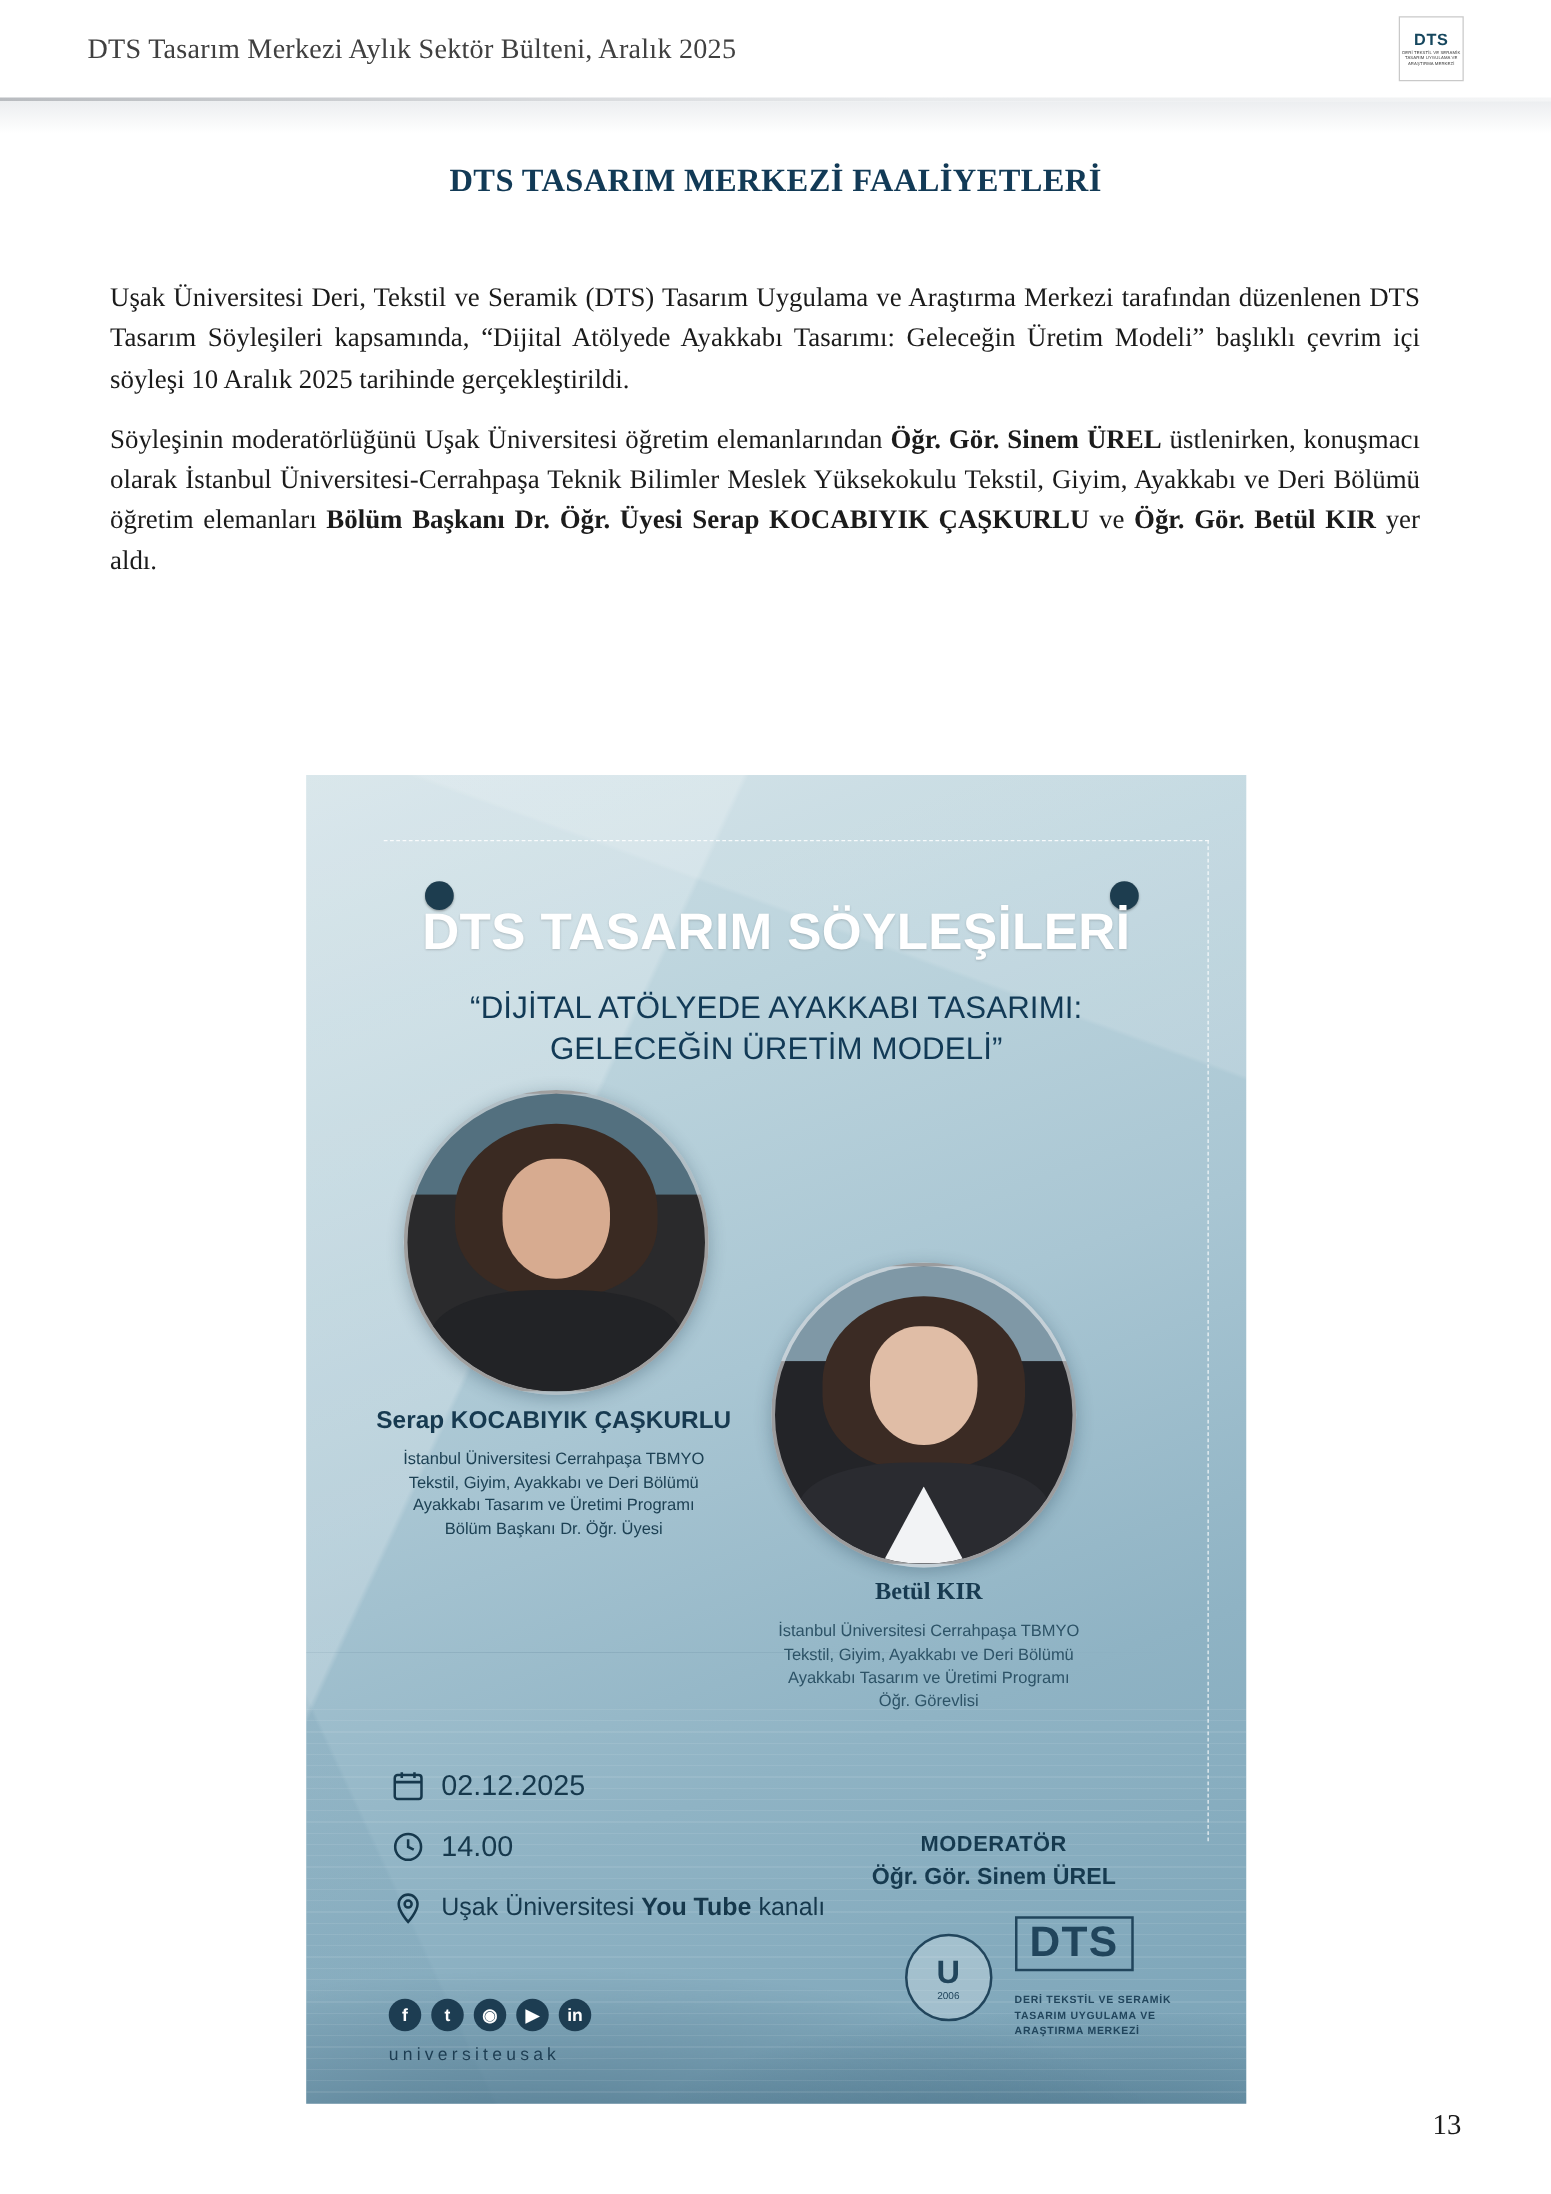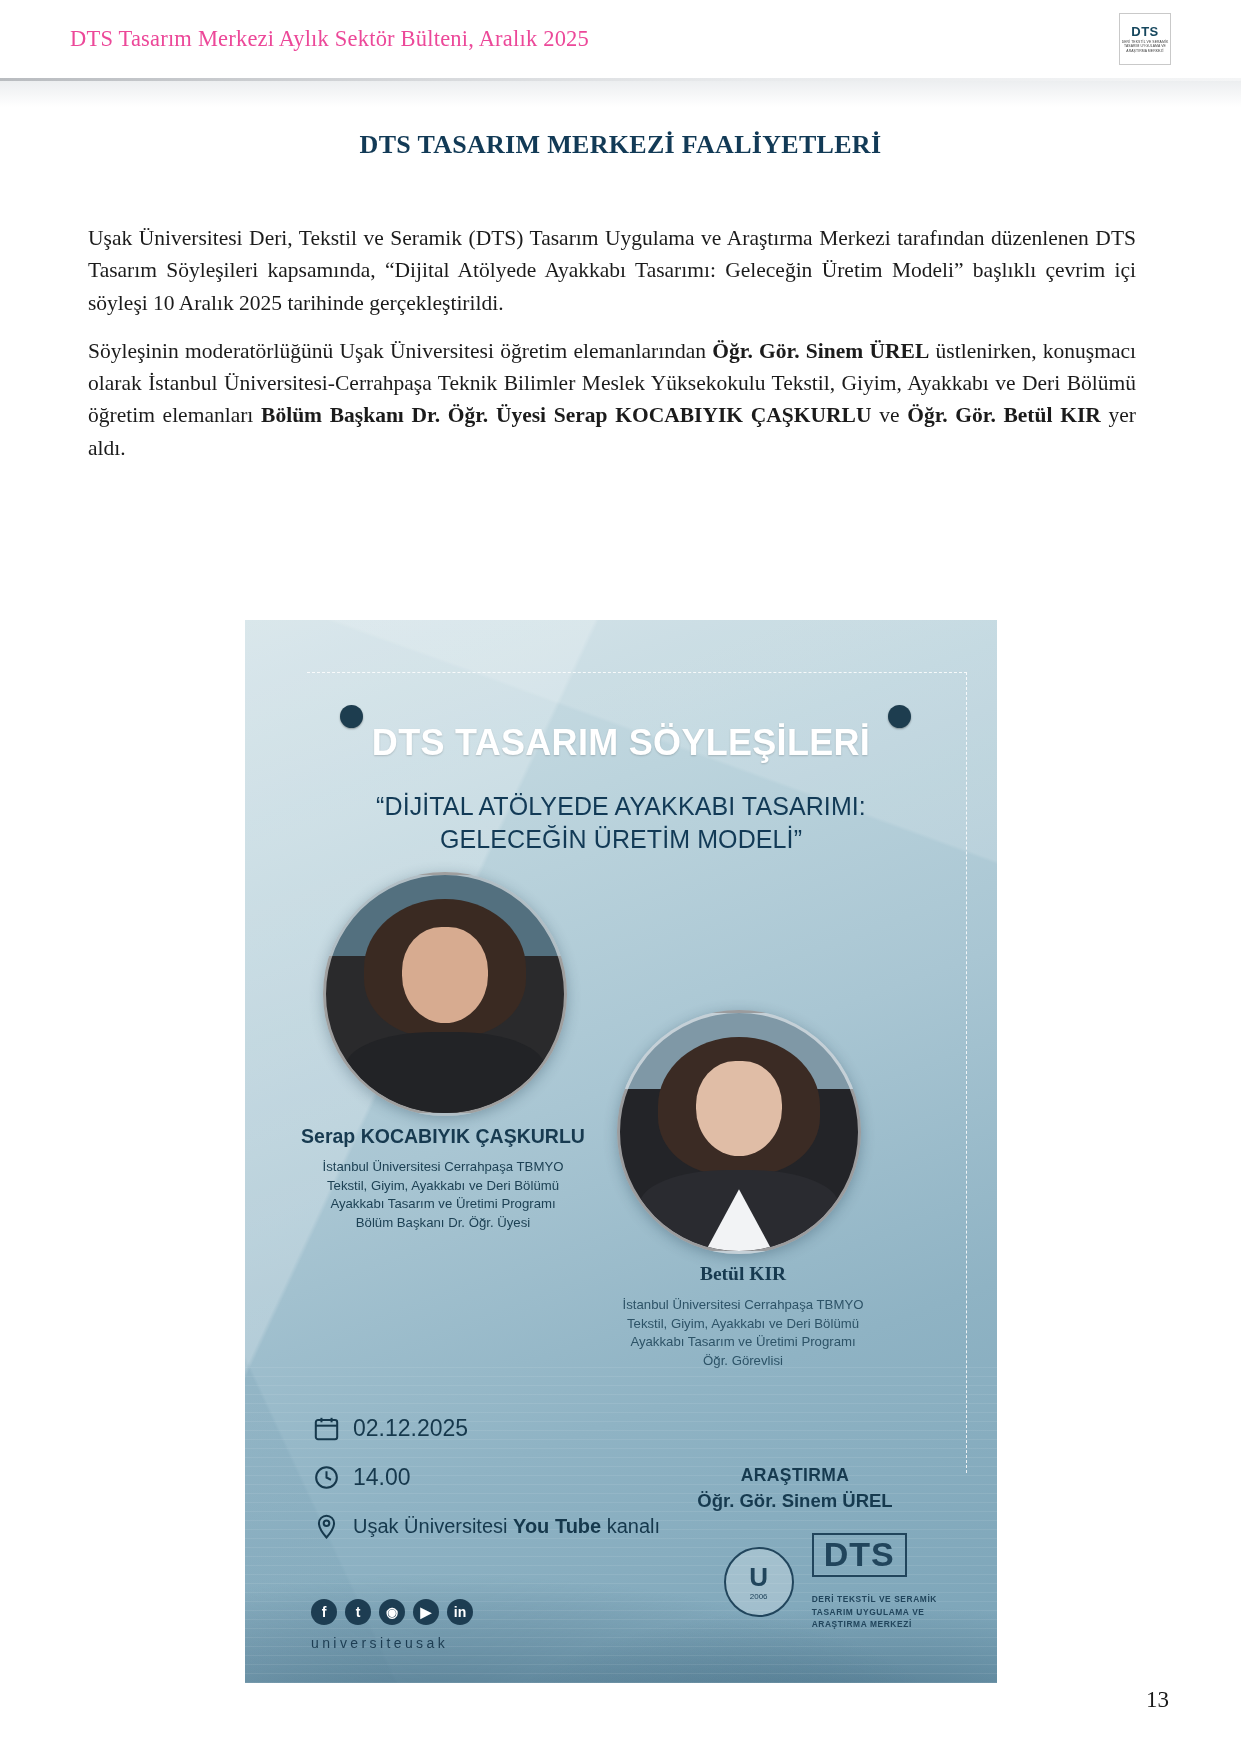--- a/index.html
+++ b/index.html
@@ -24,21 +24,21 @@
     height: 78px;
     box-sizing: border-box;
     padding: 0 70px;
     display: flex;
     align-items: center;
     justify-content: space-between;
   }
   .header-title {
     font-family: "Liberation Serif", serif;
     font-size: 22.5px;
-    color: #ec4899;
+    color: #404040;
     letter-spacing: .2px;
     white-space: nowrap;
   }
   .header-logo {
     width: 52px;
     height: 52px;
     border: 1px solid #c9c9c9;
     box-sizing: border-box;
     display: flex;
     flex-direction: column;
@@ -172,21 +172,21 @@
   }
   .pin.left { top: 85px; left: 95px; }
   .pin.right { top: 85px; right: 86px; }
 
   .poster-title {
     position: absolute;
     top: 102px; left: 0; width: 100%;
     text-align: center;
     font-family: "Liberation Sans", sans-serif;
     font-weight: bold;
-    font-size: 36px;
+    font-size: 41px;
     letter-spacing: .3px;
     color: #ffffff;
     text-shadow: 0 1px 2px rgba(0,0,0,.18);
   }
   .poster-subtitle {
     position: absolute;
     top: 170px; left: 60px; width: 632px;
     text-align: center;
     font-family: "Liberation Sans", sans-serif;
     font-size: 25px;
@@ -456,21 +456,21 @@
     <div class="info-row small">
       <svg class="ico" viewBox="0 0 24 24">
         <path d="M12 2.4c-3.7 0-6.7 3-6.7 6.7C5.3 14.3 12 21.8 12 21.8s6.7-7.5 6.7-12.7c0-3.7-3-6.7-6.7-6.7z" fill="none" stroke="#16384c" stroke-width="1.8"></path>
         <circle cx="12" cy="9.1" r="2.5" fill="none" stroke="#16384c" stroke-width="1.8"></circle>
       </svg>
       <span class="txt"><span>Uşak Üniversitesi </span><b>You Tube</b><span> kanalı</span></span>
     </div>
   </div>
 
   <div class="moderator">
-    <div class="m-label">ARAŞTIRMA</div>
+    <div class="m-label">MODERATÖR</div>
     <div class="m-name">Öğr. Gör. Sinem ÜREL</div>
   </div>
 
   <div class="socials">
     <div class="social">f</div>
     <div class="social">t</div>
     <div class="social">◉</div>
     <div class="social">▶</div>
     <div class="social">in</div>
   </div>

